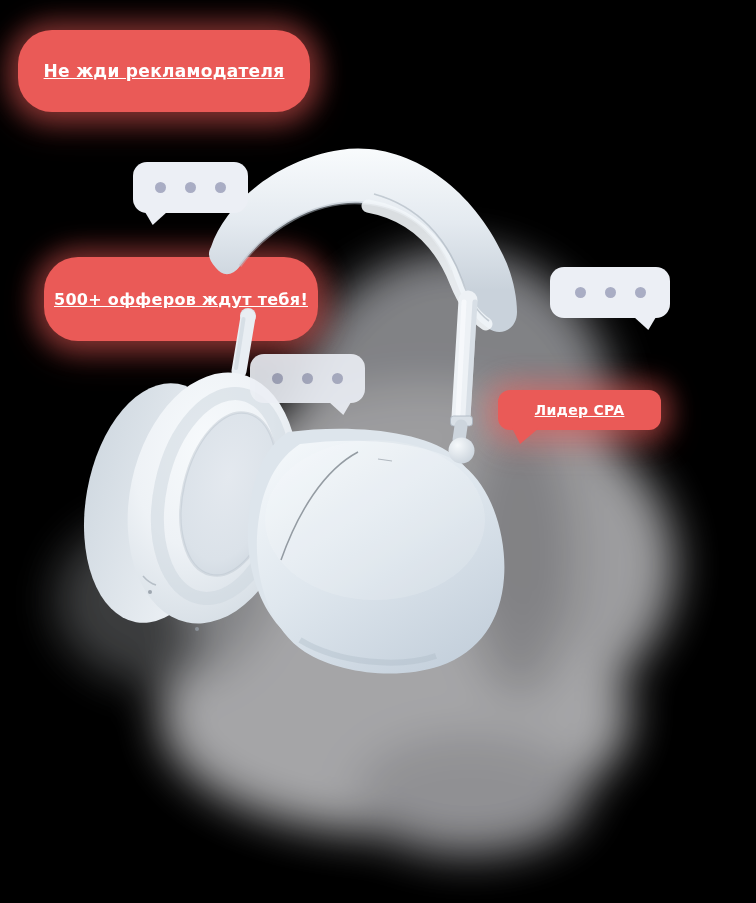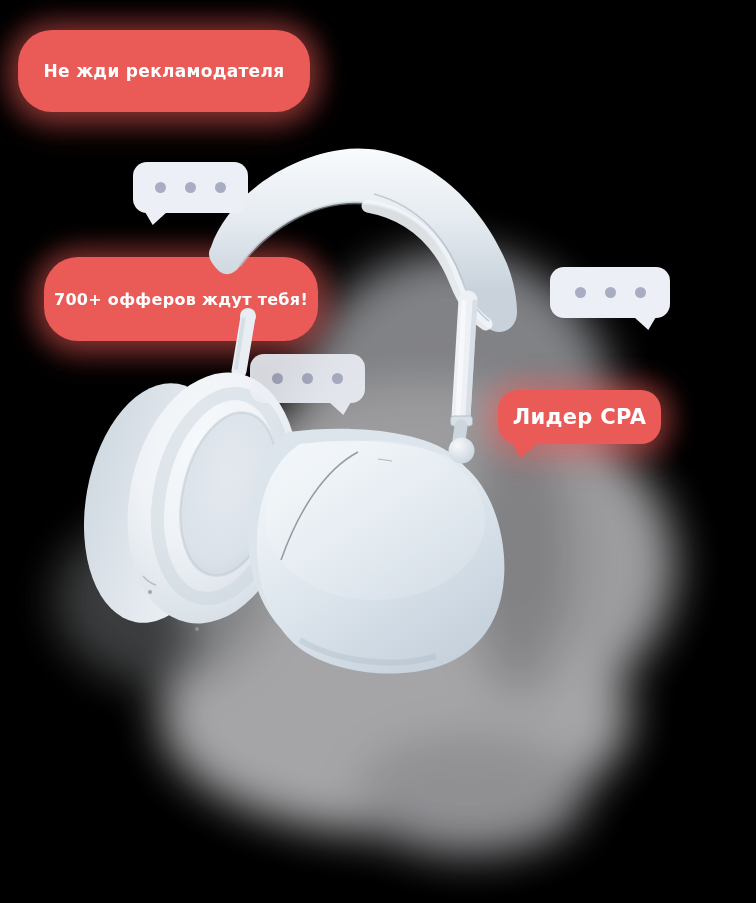--- a/index.html
+++ b/index.html
@@ -17,25 +17,26 @@
   
   .red-bubble{
     position:absolute;z-index:2;
     background:var(--accent-red,#EA5A57);
     color:var(--bubble-text,#fff);
     font-weight:bold;
     display:flex;align-items:center;justify-content:center;
     text-align:center;white-space:nowrap;
     letter-spacing:.3px;
     box-shadow:0 0 26px 9px rgba(234,90,87,.42), 0 8px 34px 6px rgba(234,90,87,.30);
+    text-decoration:underline;
   }
   .rb-1{left:18px;top:30px;width:292px;height:82px;border-radius:34px;font-size:17px;}
   .rb-2{left:453px;top:70px;width:190px;height:90px;border-radius:38px;font-size:17px;}
   .rb-3{left:44px;top:257px;width:274px;height:84px;border-radius:34px;font-size:16px;}
-  .rb-4{left:498px;top:390px;width:163px;height:54px;border-radius:20px;font-size:21px;}
+  .rb-4{left:498px;top:390px;width:163px;height:40px;border-radius:12px;font-size:14px;}
   .red-tail{
     position:absolute;left:14px;bottom:-14px;width:27px;height:16px;
     background:var(--accent-red,#EA5A57);
     clip-path:polygon(0 0,100% 0,30% 100%);
   }
 
   
   .typing{
     position:absolute;z-index:4;
     background:var(--typing-bubble-bg,#ECEFF5);
@@ -74,21 +75,21 @@
       <ellipse cx="470" cy="795" rx="115" ry="60" fill="#98989b"></ellipse>
       <ellipse cx="160" cy="600" rx="105" ry="85" fill="#737478" opacity="0.55"></ellipse>
       <ellipse cx="520" cy="555" rx="55" ry="140" fill="#6b6c70" opacity="0.5"></ellipse>
     </g>
   </svg>
 
   <div class="red-bubble rb-1">
     <span>Не жди рекламодателя</span>
   </div>
   <div class="red-bubble rb-3">
-    <span>700+ офферов ждут тебя!</span>
+    <span>500+ офферов ждут тебя!</span>
   </div>
   <div class="red-bubble rb-4">
     <span>Лидер CPA</span>
     <span class="red-tail"></span>
   </div>
 
   <svg id="headphones-svg" class="layer" viewBox="0 0 756 903">
     <defs>
       <linearGradient id="gBand" x1="0" y1="140" x2="0" y2="290" gradientUnits="userSpaceOnUse">
         <stop offset="0" stop-color="#fbfdfe"></stop>

